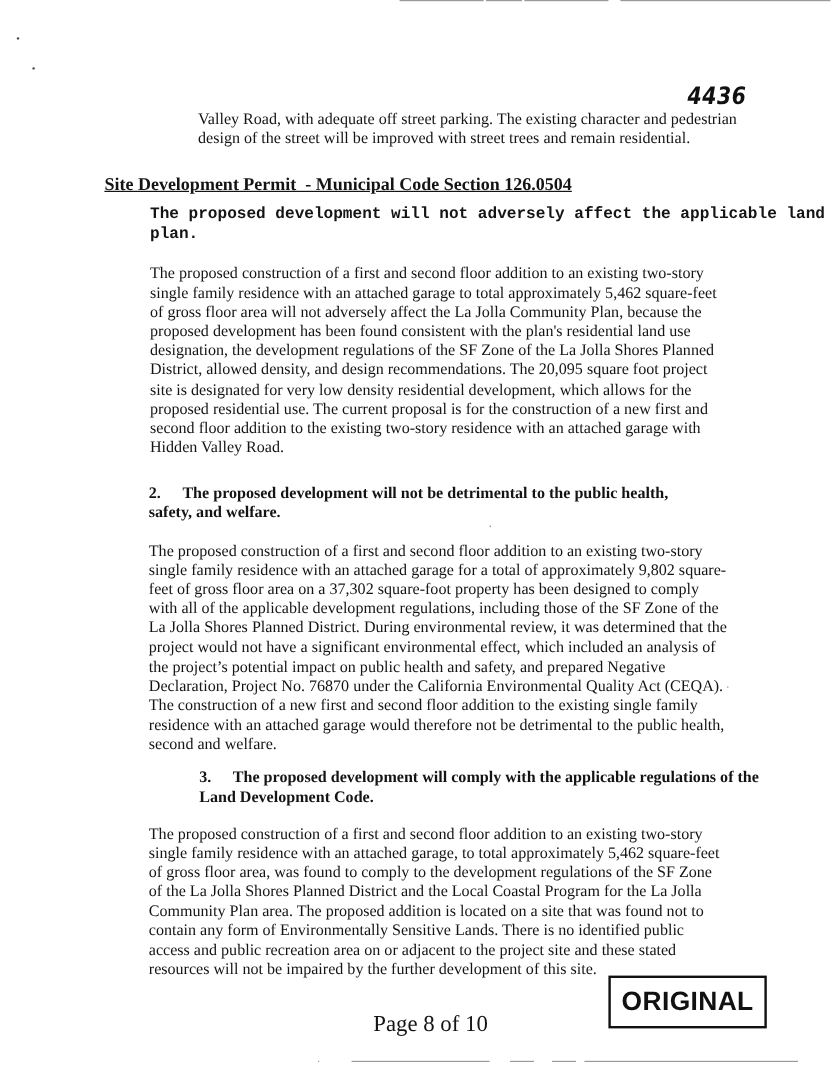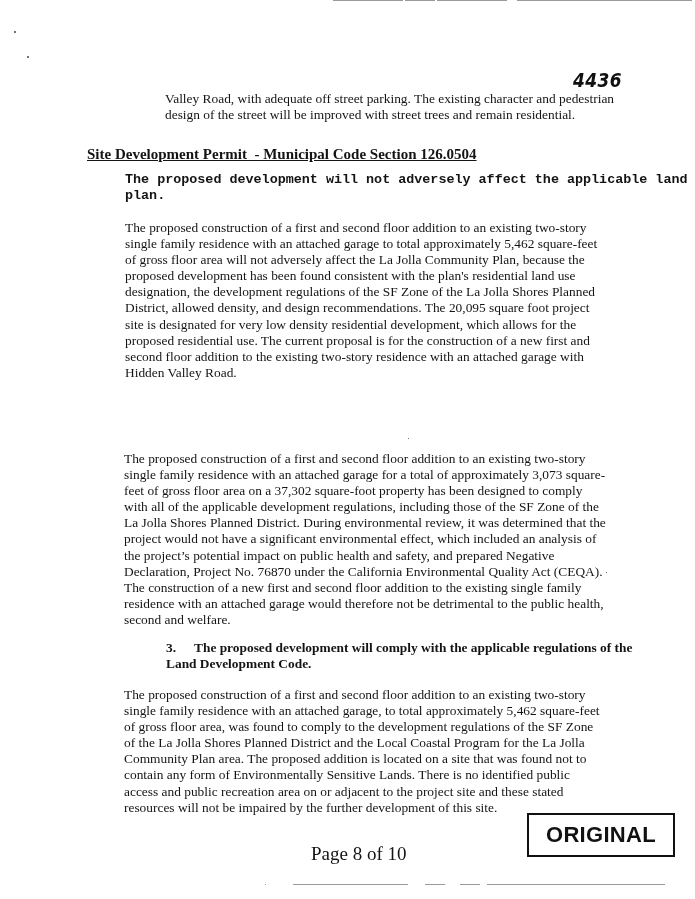--- a/index.html
+++ b/index.html
@@ -72,33 +72,32 @@
     .page-footer {
       position: absolute;
       left: 311px;
       top: 843px;
       font-size: 19px;
     }
     .stamp {
       position: absolute;
       left: 507px;
       top: 813px;
-      width: 148px;
+      width: 132px;
       height: 44px;
       border: 2px solid #111;
       box-sizing: border-box;
       display: flex;
       align-items: center;
       justify-content: center;
       font-family: "Liberation Sans", "DejaVu Sans", sans-serif;
       font-weight: bold;
       font-size: 22px;
       color: #111;
       letter-spacing: 0.3px;
-      margin-left: 20px;
     }
   </style>
 </head>
 <body>
 
 <div class="scan-line" style="left:333px;top:0;width:70px;"></div>
 <div class="scan-line" style="left:405px;top:0;width:30px;"></div>
 <div class="scan-line" style="left:437px;top:0;width:70px;"></div>
 <div class="scan-line" style="left:517px;top:0;width:175px;"></div>
 <div class="speck" style="left:14px;top:31px;"></div>
@@ -126,24 +125,26 @@
   <span class="ln">proposed development has been found consistent with the plan's residential land use</span>
   <span class="ln">designation, the development regulations of the SF Zone of the La Jolla Shores Planned</span>
   <span class="ln">District, allowed density, and design recommendations. The 20,095 square foot project</span>
   <span class="ln">site is designated for very low density residential development, which allows for the</span>
   <span class="ln">proposed residential use. The current proposal is for the construction of a new first and</span>
   <span class="ln">second floor addition to the existing two-story residence with an attached garage with</span>
   <span class="ln">Hidden Valley Road.</span>
 </div>
 
 <div class="finding-heading" style="left:124px;top:403px;">
+  <span style="display:block"><span class="num">2.</span><span>The proposed development will not be detrimental to the public health,</span></span>
+  <span style="display:block">safety, and welfare.</span>
 </div>
 <div class="block" style="left:124px;top:451px;">
   <span class="ln">The proposed construction of a first and second floor addition to an existing two-story</span>
-  <span class="ln">single family residence with an attached garage for a total of approximately 3,073 square-</span>
+  <span class="ln">single family residence with an attached garage for a total of approximately 9,802 square-</span>
   <span class="ln">feet of gross floor area on a 37,302 square-foot property has been designed to comply</span>
   <span class="ln">with all of the applicable development regulations, including those of the SF Zone of the</span>
   <span class="ln">La Jolla Shores Planned District. During environmental review, it was determined that the</span>
   <span class="ln">project would not have a significant environmental effect, which included an analysis of</span>
   <span class="ln">the project’s potential impact on public health and safety, and prepared Negative</span>
   <span class="ln">Declaration, Project No. 76870 under the California Environmental Quality Act (CEQA).</span>
   <span class="ln">The construction of a new first and second floor addition to the existing single family</span>
   <span class="ln">residence with an attached garage would therefore not be detrimental to the public health,</span>
   <span class="ln">second and welfare.</span>
 </div>

